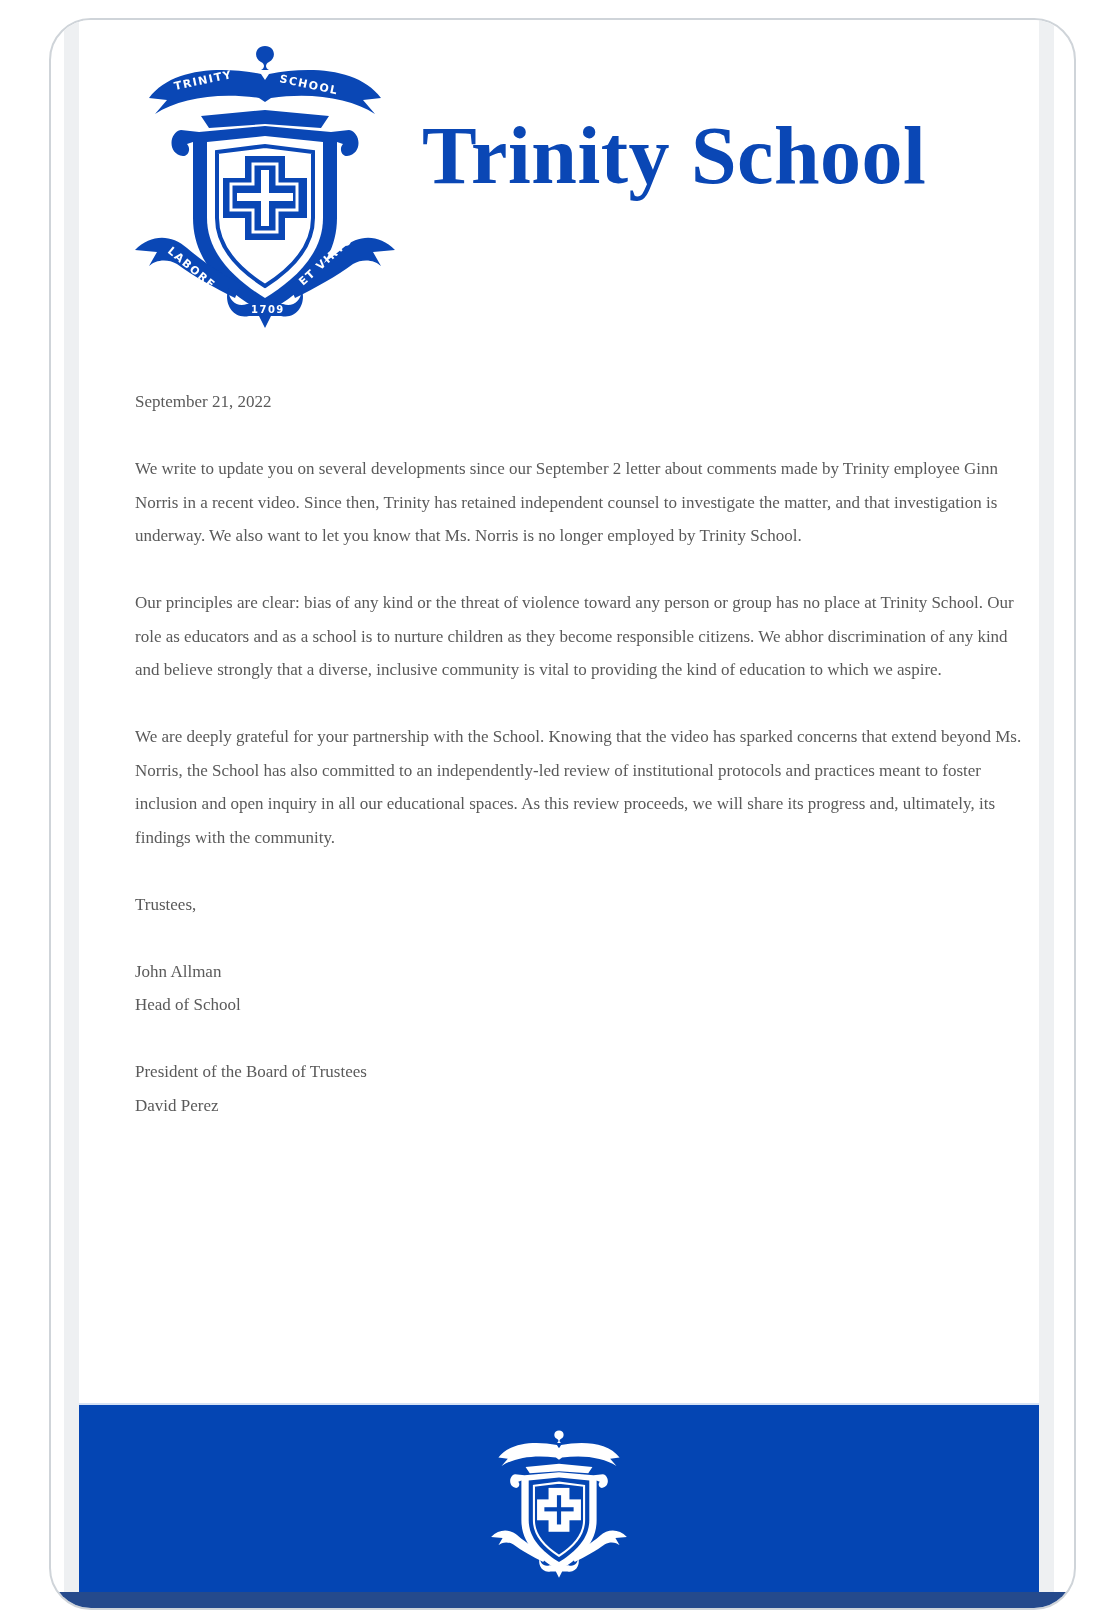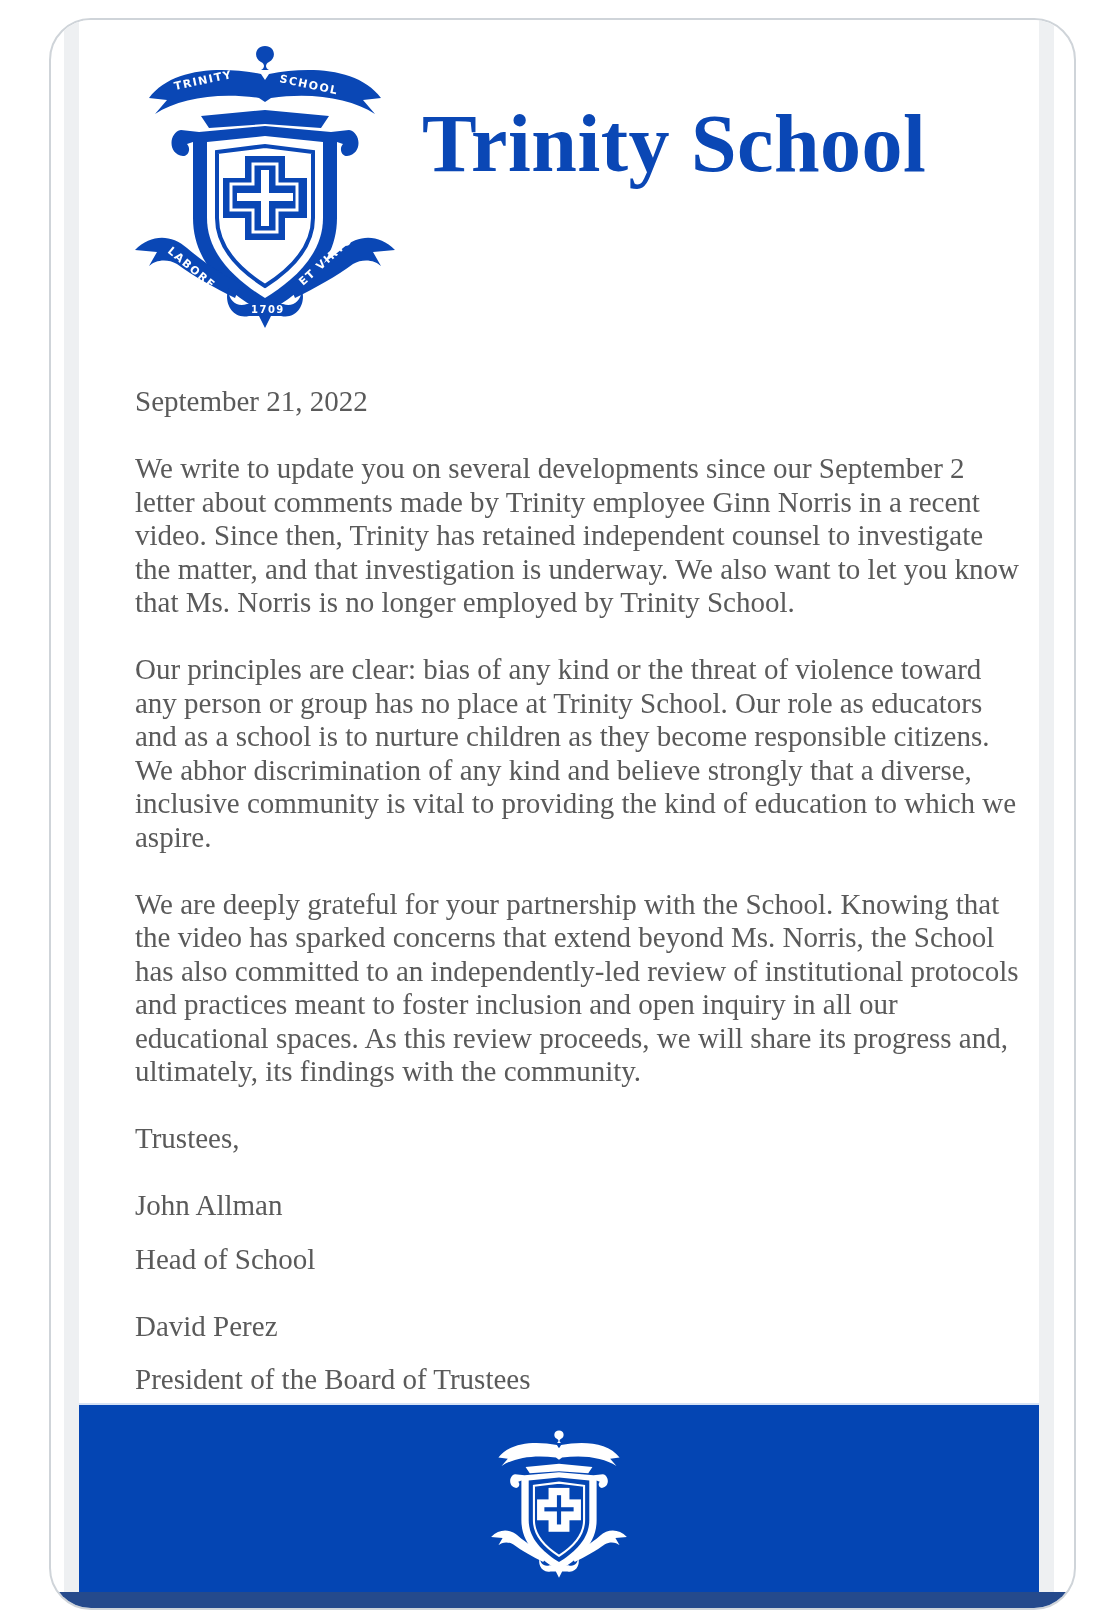--- a/index.html
+++ b/index.html
@@ -10,31 +10,31 @@
     position: absolute; left: 49px; top: 18px; width: 1027px; height: 1592px;
     border: 2px solid #cfd4d9; border-radius: 42px; background: #ffffff; overflow: hidden;
   }
   .strip-left { position: absolute; left: 13px; top: 0; width: 15px; height: 100%; background: #eef0f2; }
   .strip-right { position: absolute; left: 988px; top: 0; width: 15px; height: 100%; background: #eef0f2; }
   .sheet {
     position: absolute; left: 28px; top: 0; width: 960px; height: 1383px; background: #ffffff;
   }
   .crest { position: absolute; left: 52px; top: 18px; width: 268px; height: 290px; }
   .title {
-    position: absolute; left: 343px; top: 83px; font-family: "Liberation Serif", "DejaVu Serif", serif;
+    position: absolute; left: 343px; top: 95px; font-family: "Liberation Serif", "DejaVu Serif", serif;
     font-weight: bold; font-size: 82px; color: #0a47b5; letter-spacing: 0.5px; white-space: nowrap; line-height: 1;
   }
   .letter {
     position: absolute; left: 56px; top: 365px; width: 890px;
-    font-family: "Liberation Serif", "DejaVu Serif", serif; font-size: 29px; color: #5a5a5a;
+    font-family: "Liberation Serif", "DejaVu Serif", serif; font-size: 17px; color: #5a5a5a;
     line-height: 33.5px;
   }
   .letter p { margin: 0 0 33.5px 0; }
   .letter .sig { margin-bottom: 33.5px; }
-  .letter .sig span { display: block; margin-top: 20px; }
+  .letter .sig span { display: block; }
 
   .banner {
     position: absolute; left: 28px; top: 1383px; width: 960px; height: 192px; background: #0445b3;
     border-top: 2px solid #d6e2f5;
   }
   .banner-crest { position: absolute; left: 410px; top: 18px; width: 140px; height: 158px; }
   .bottom-bar {
     position: absolute; left: 0; top: 1572px; width: 100%; height: 20px; background: #254a8c;
   }
 </style>
@@ -94,22 +94,22 @@
       <p>September 21, 2022</p>
       <p>We write to update you on several developments since our September 2 letter about comments made by Trinity employee Ginn Norris in a recent video. Since then, Trinity has retained independent counsel to investigate the matter, and that investigation is underway. We also want to let you know that Ms. Norris is no longer employed by Trinity School.</p>
       <p>Our principles are clear: bias of any kind or the threat of violence toward any person or group has no place at Trinity School. Our role as educators and as a school is to nurture children as they become responsible citizens. We abhor discrimination of any kind and believe strongly that a diverse, inclusive community is vital to providing the kind of education to which we aspire.</p>
       <p>We are deeply grateful for your partnership with the School. Knowing that the video has sparked concerns that extend beyond Ms. Norris, the School has also committed to an independently-led review of institutional protocols and practices meant to foster inclusion and open inquiry in all our educational spaces. As this review proceeds, we will share its progress and, ultimately, its findings with the community.</p>
       <p>Trustees,</p>
       <div class="sig">
         <span>John Allman</span>
         <span>Head of School</span>
       </div>
       <div class="sig">
+        <span>President of the Board of Trustees</span>
         <span>David Perez</span>
-        <span>President of the Board of Trustees</span>
       </div>
     </div>
   </div>
 
   <div class="banner">
     <svg class="banner-crest" viewBox="0 0 268 290">
       <g fill="#ffffff">
         <path d="M134 8 c-10 0 -12 12 -4 16 c4 2 4 6 0 8 l8 0 c-4 -2 -4 -6 0 -8 c8 -4 6 -16 -4 -16z"></path>
         <path d="M18 60 C40 30 90 28 130 36 L134 42 L138 36 C178 28 228 30 250 60 L232 62 L244 76 C220 60 180 54 140 60 L134 64 L128 60 C88 54 48 60 24 76 L36 62 Z"></path>
         <path d="M70 78 L134 72 L198 78 L190 90 L134 86 L78 90 Z"></path>

